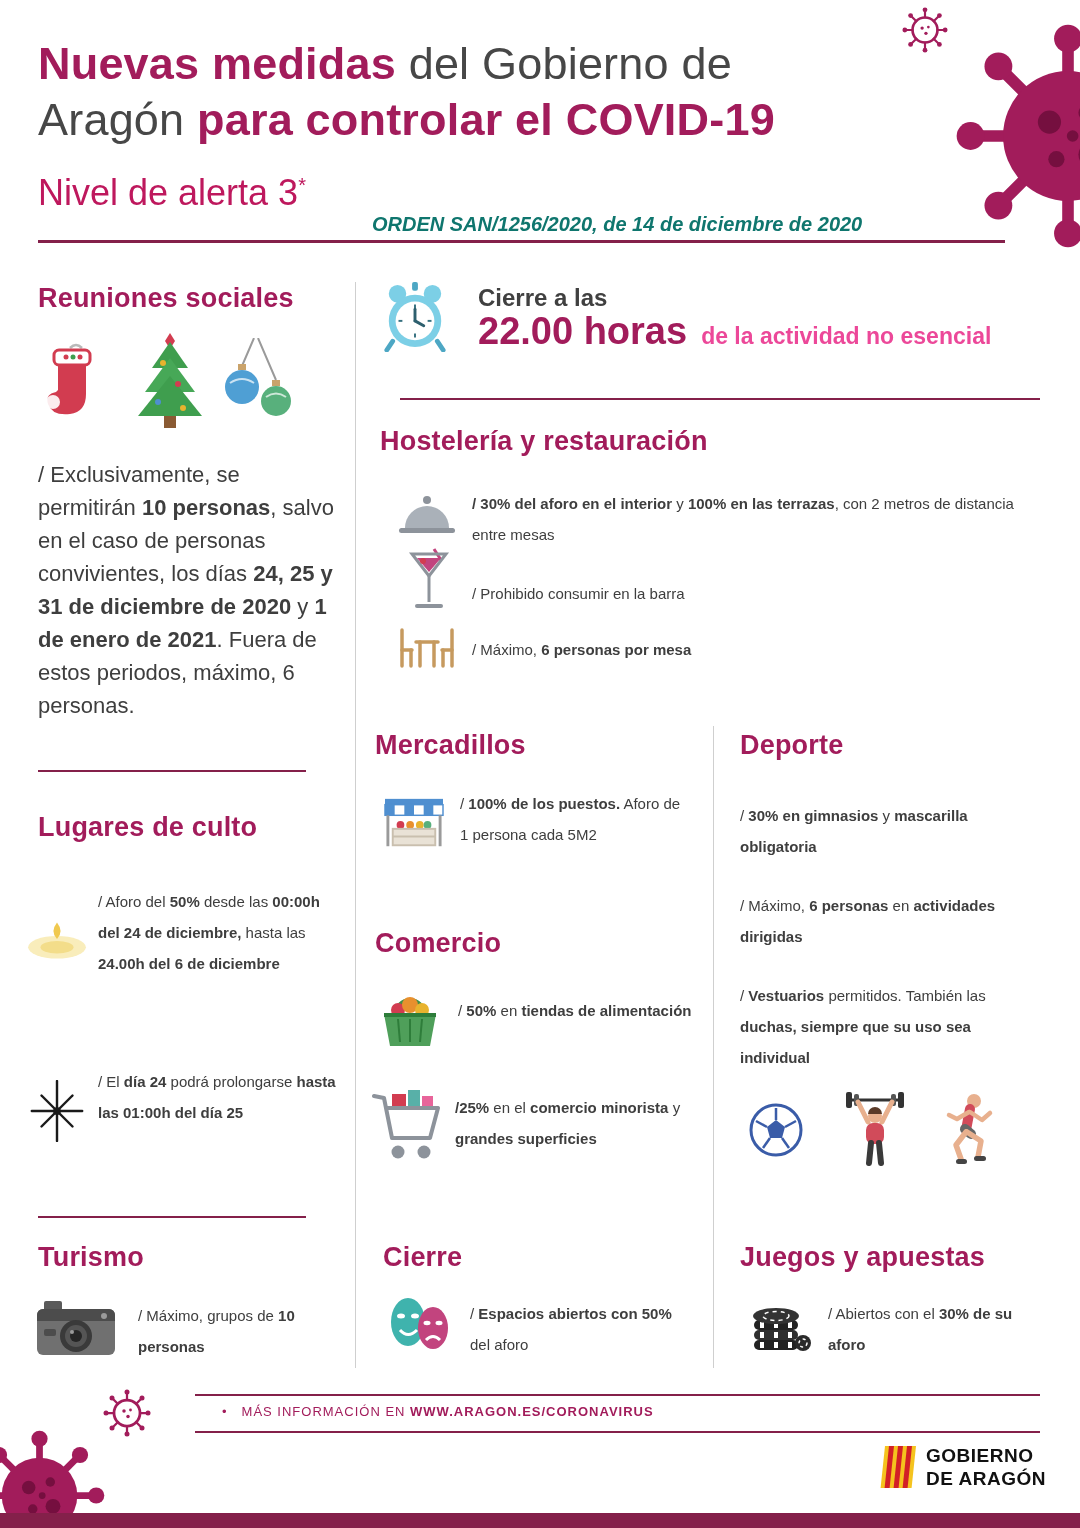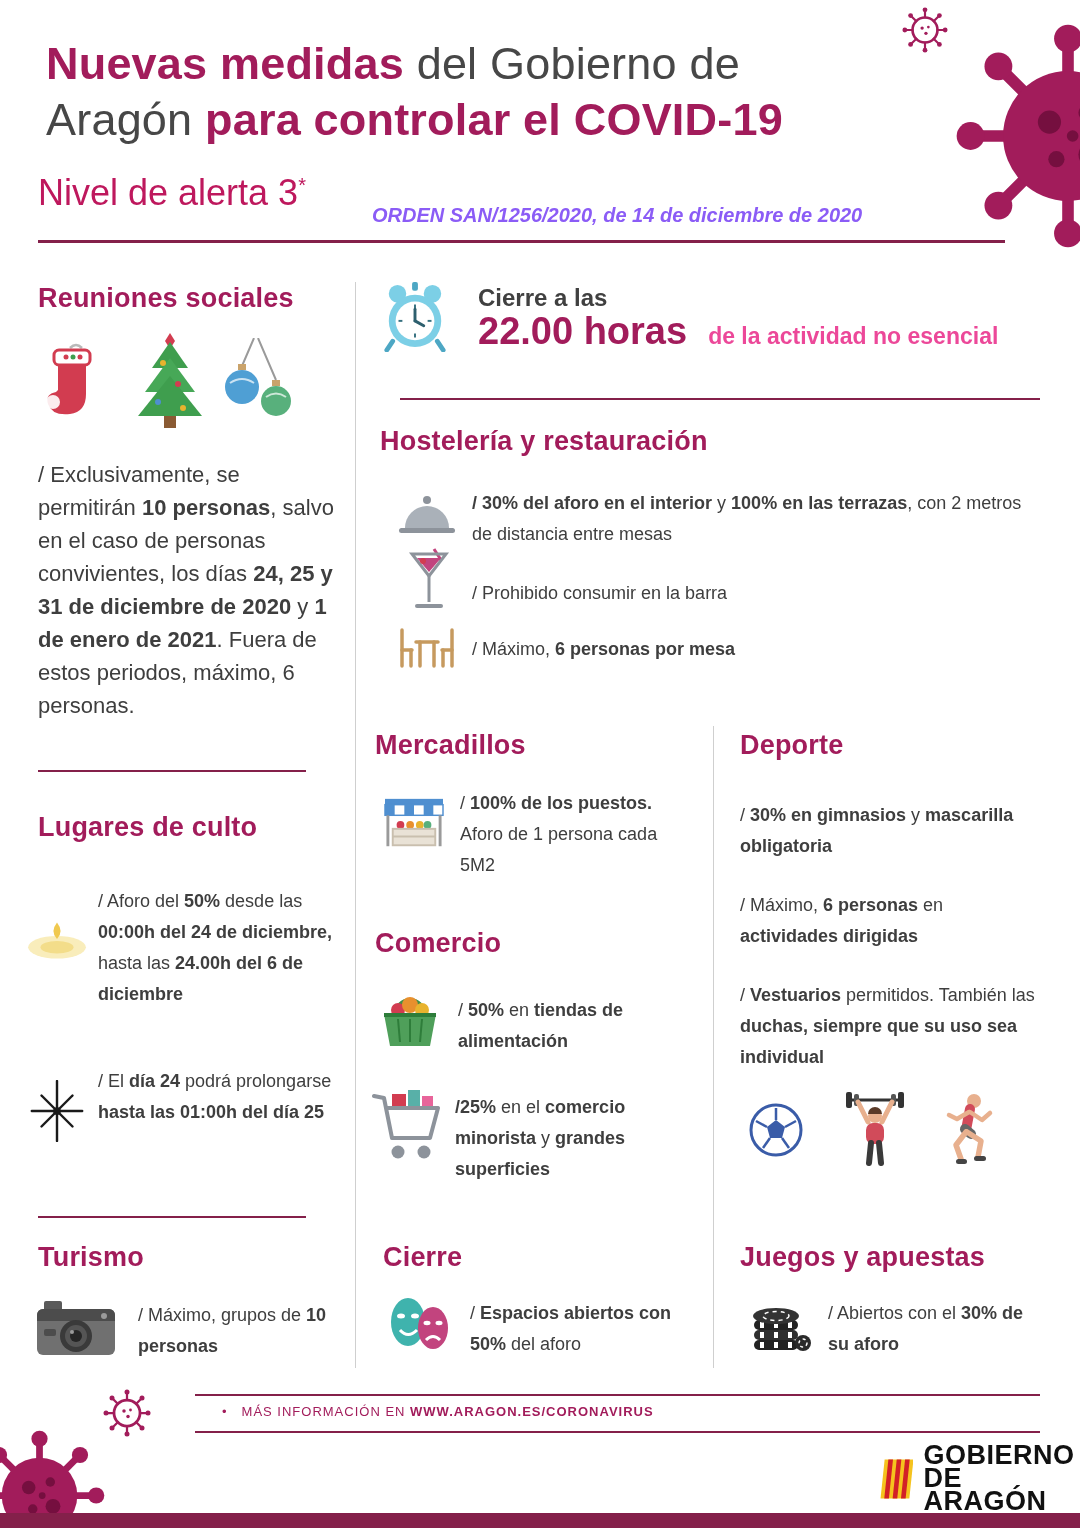--- a/index.html
+++ b/index.html
@@ -5,21 +5,21 @@
   * { margin:0; padding:0; box-sizing:border-box; }
   html,body { background:#ffffff; }
   .page {
     position:relative; width:1080px; height:1528px; background:#fff;
     overflow:hidden; font-family:"Liberation Sans","DejaVu Sans",sans-serif;
     color:#3e3e3e;
   }
   .abs { position:absolute; }
   .title { font-size:45px; line-height:56px; font-weight:400; color:#474747; letter-spacing:0.2px; }
   .h2 { color:#a21c5b; font-weight:700; font-size:27px; letter-spacing:0.2px; }
-  .txt { font-size:18px; line-height:31px; color:#3e3e3e; }
+  .txt { font-size:15px; line-height:31px; color:#3e3e3e; }
   .b { font-weight:700; }
   .c { color:#a21c5b; font-weight:700; }
   .rule { background:#84204a; height:2px; }
   .vdiv { width:1px; background:#cfcfcf; }
 </style>
 </head>
 <body>
 
 <svg width="0" height="0" style="position:absolute" aria-hidden="true">
   <defs>
@@ -303,30 +303,30 @@
         <rect x="9" y="0" width="5" height="42" fill="#d22027"></rect>
         <rect x="18" y="0" width="5" height="42" fill="#d22027"></rect>
         <rect x="27" y="0" width="5" height="42" fill="#d22027"></rect>
       </g>
     </symbol>
   </defs>
 </svg>
 
 <div class="page">
 
-  <div class="abs title" style="left:46px; top:36px; width:880px">
+  <div class="abs title" style="left:38px; top:36px; width:880px">
     <div><span class="b c">Nuevas medidas</span><span> del Gobierno de</span></div>
     <div><span>Aragón </span><span class="b c">para controlar el COVID-19</span></div>
   </div>
 
   <div class="abs" style="left:38px; top:172px; font-size:36px; color:#be185d; font-weight:400">
     <span>Nivel de alerta 3</span><sup style="font-size:20px">*</sup>
   </div>
 
-  <div class="abs" style="left:372px; top:204px; font-size:20px; font-style:italic; font-weight:700; color:#8b5cf6">ORDEN SAN/1256/2020, de 14 de diciembre de 2020</div>
+  <div class="abs" style="left:372px; top:213px; font-size:20px; font-style:italic; font-weight:700; color:#0f766e">ORDEN SAN/1256/2020, de 14 de diciembre de 2020</div>
 
   <div class="abs rule" style="left:38px; top:240px; width:967px; height:3px"></div>
 
   <svg class="abs" style="left:901px; top:6px; width:48px; height:48px">
       <use href="#sym-virus-outline"></use>
     </svg>
   <svg class="abs" style="left:948px; top:20px; width:240px; height:232px">
       <use href="#sym-virus-solid"></use>
     </svg>
 
@@ -365,21 +365,21 @@
       <use href="#sym-camera"></use>
     </svg>
   <div class="abs txt" style="left:138px; top:1300px; width:200px"><span>/ Máximo, grupos de </span><span class="b">10 personas</span></div>
 
   <div class="abs vdiv" style="left:355px; top:282px; height:1086px"></div>
 
   <svg class="abs" style="left:382px; top:282px; width:66px; height:70px">
       <use href="#sym-alarm"></use>
     </svg>
   <div class="abs" style="left:478px; top:284px; font-size:24px; font-weight:700; color:#404040">Cierre a las</div>
-  <div class="abs" style="left:478px; top:310px; display:flex; align-items:baseline; gap:21px">
+  <div class="abs" style="left:478px; top:310px; display:flex; align-items:baseline; gap:14px">
     <span style="font-size:38px; font-weight:700; color:#a21c5b">22.00 horas</span>
     <span style="font-size:23px; font-weight:700; color:#ec4899">de la actividad no esencial</span>
   </div>
 
   <div class="abs rule" style="left:400px; top:398px; width:640px"></div>
 
   <div class="abs h2" style="left:380px; top:426px">Hostelería y restauración</div>
 
   <svg class="abs" style="left:398px; top:492px; width:58px; height:46px">
       <use href="#sym-cloche"></use>
@@ -454,21 +454,21 @@
       <use href="#sym-virus-outline"></use>
     </svg>
   <svg class="abs" style="left:-28px; top:1428px; width:135px; height:135px">
       <use href="#sym-virus-solid"></use>
     </svg>
 
   <div class="abs" style="left:880px; top:1444px; display:flex; gap:10px; align-items:center">
     <svg style="width:36px; height:42px">
         <use href="#sym-flag"></use>
       </svg>
-    <div style="font-size:27px; font-weight:800; line-height:23px; color:#111; letter-spacing:0.5px">
+    <div style="font-size:19px; font-weight:800; line-height:23px; color:#111; letter-spacing:0.5px">
       <div>GOBIERNO</div>
       <div>DE ARAGÓN</div>
     </div>
   </div>
 
   <div class="abs" style="left:0; top:1513px; width:1080px; height:15px; background:#84204a"></div>
 
 </div>
 
 </body></html>

